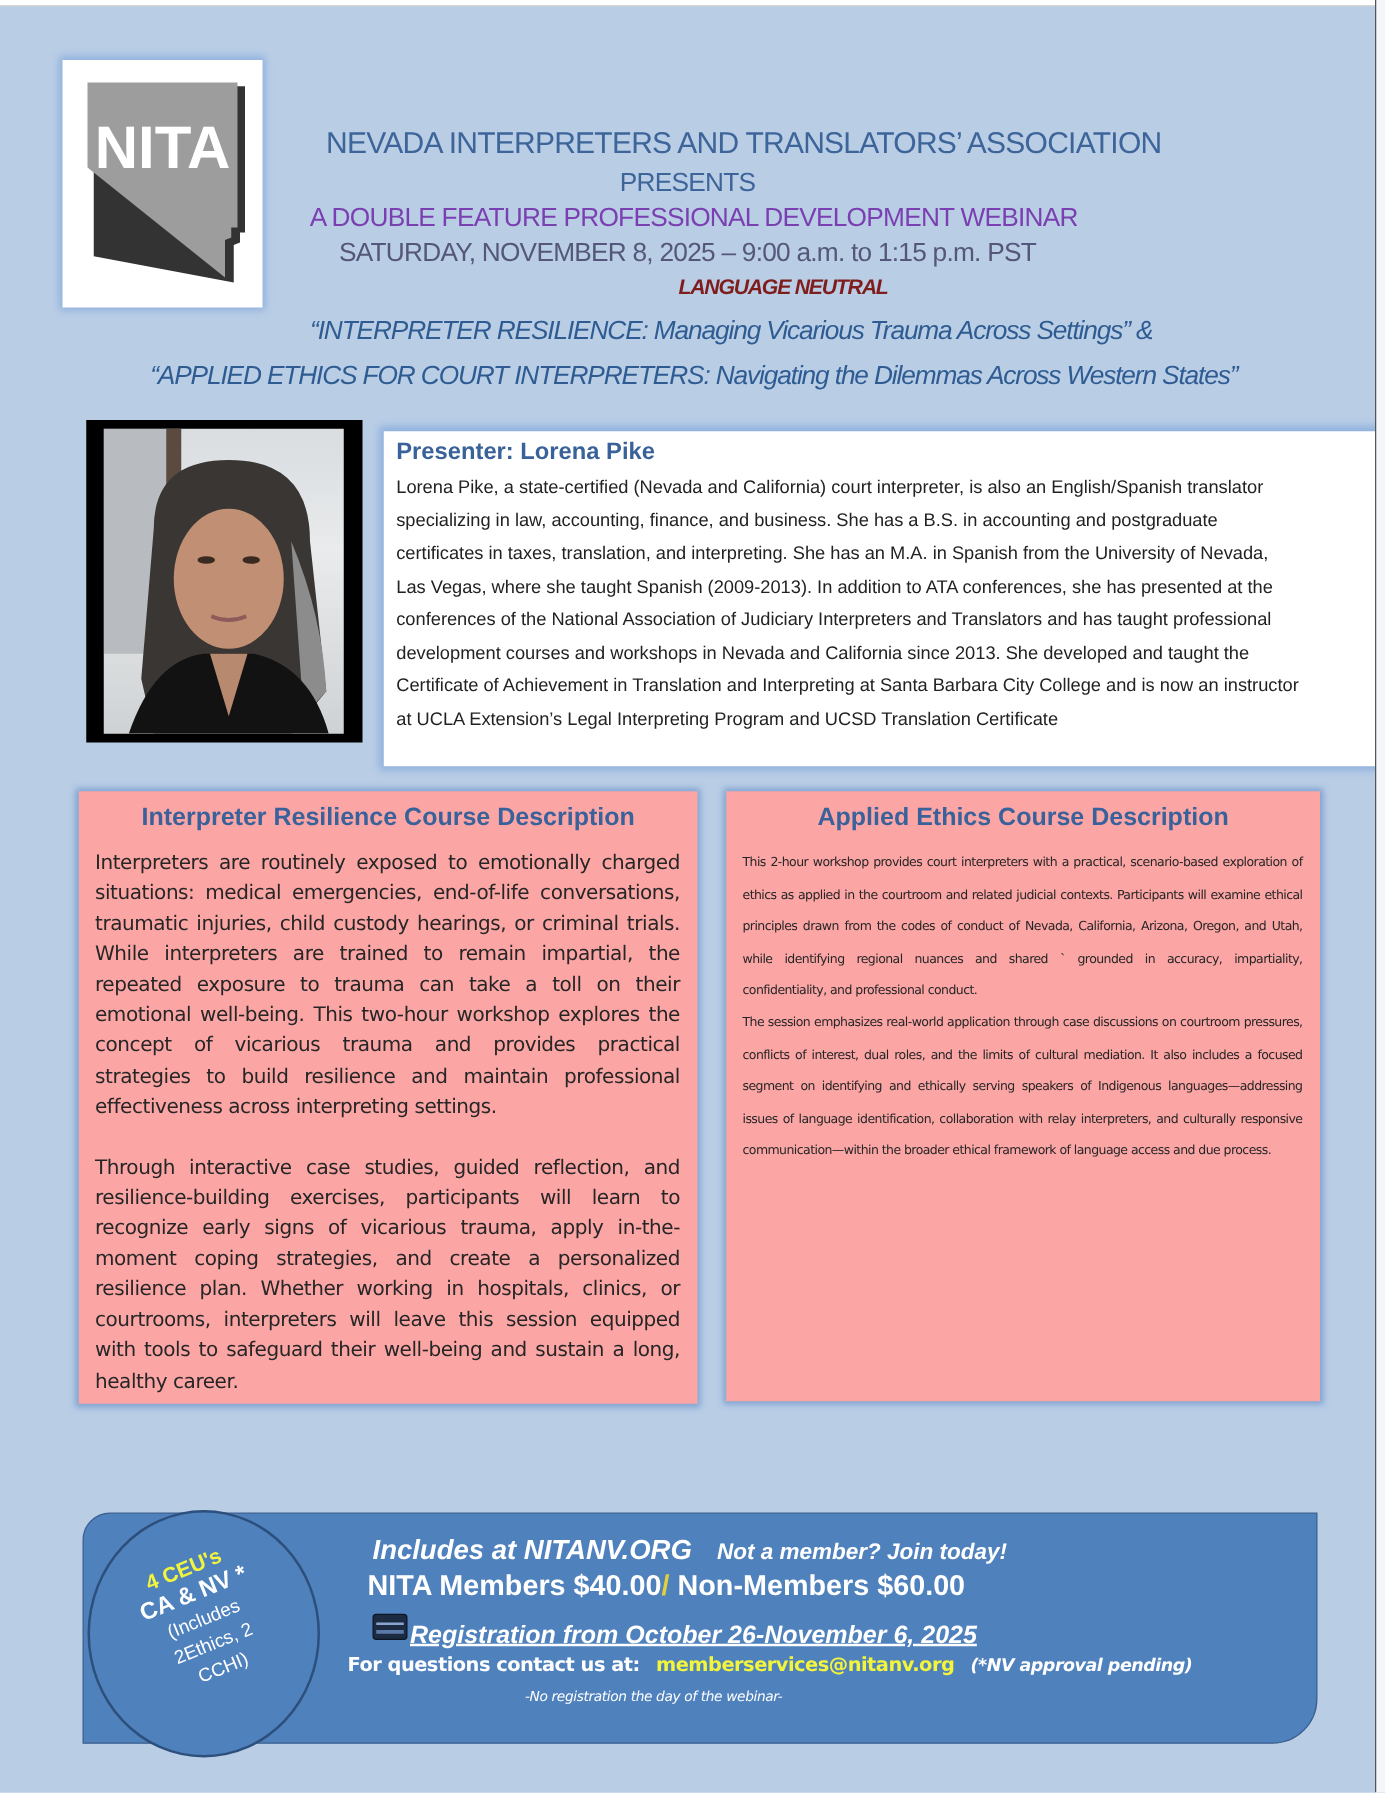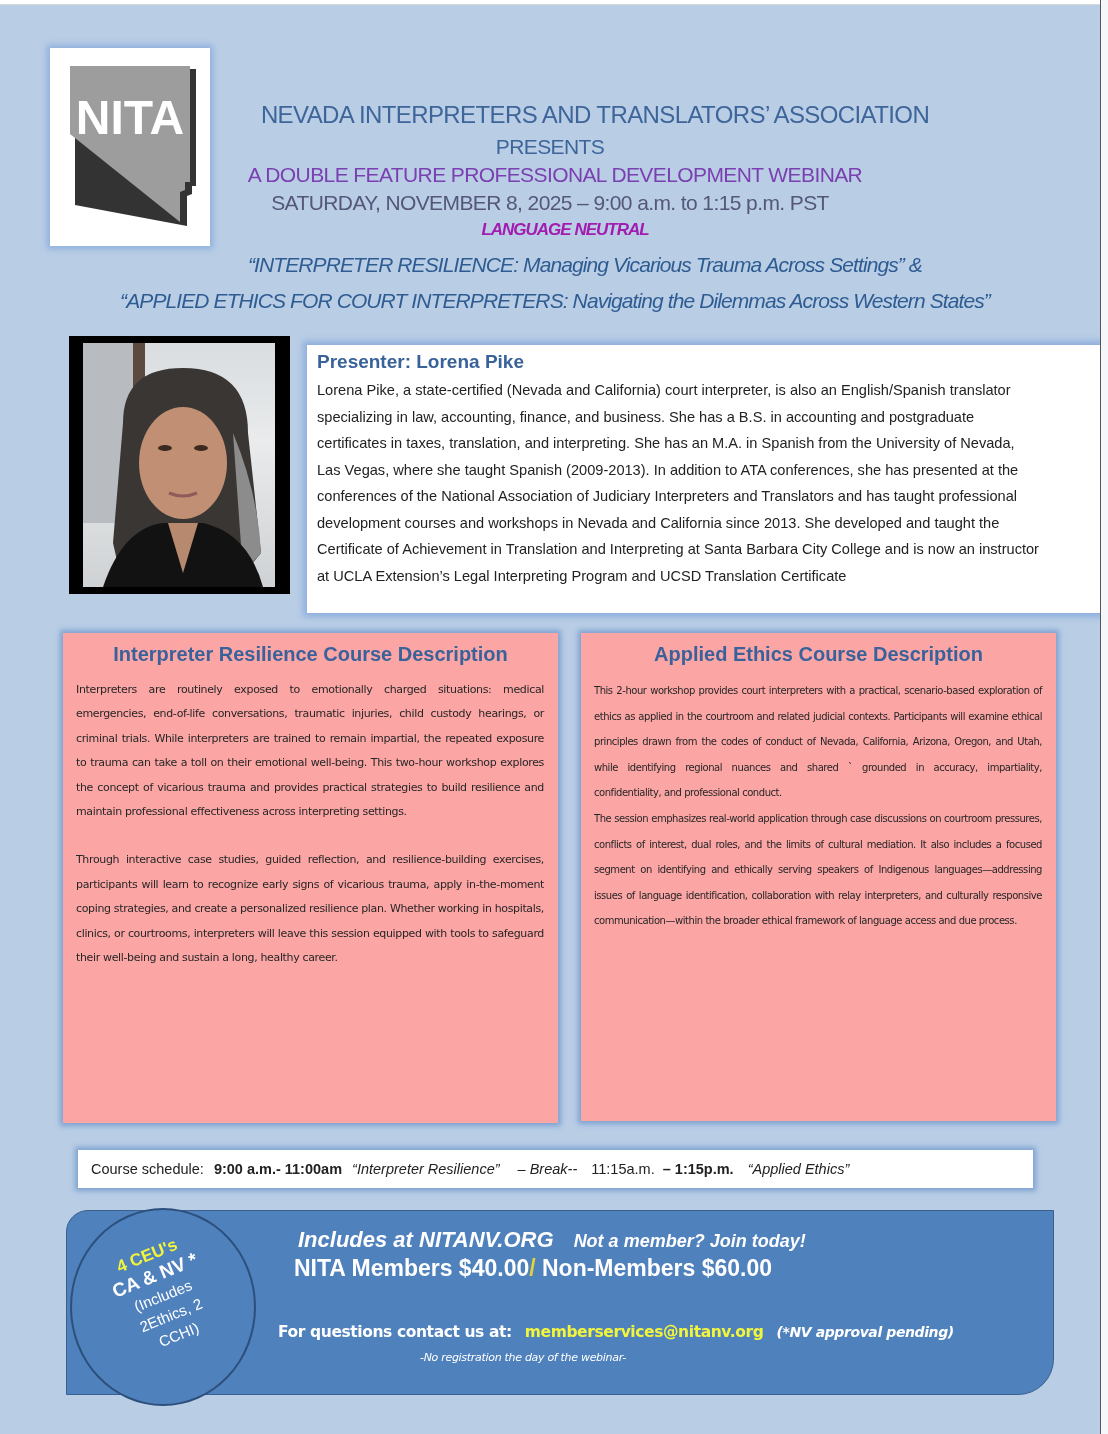--- a/index.html
+++ b/index.html
@@ -10,39 +10,39 @@
   
   .logo-box { position:absolute; left:50px; top:43px; width:160px; height:198px; background:#fff; box-shadow:0 0 6px 3px #8fb0de; }
   .logo-svg { position:absolute; left:18px; top:16px; }
 
   
   .hdr { position:absolute; font-family:"Liberation Sans Narrow","Liberation Sans", sans-serif; text-align:center; white-space:nowrap; }
   .h-org { left:250px; top:96px; width:690px; font-size:24px; color:#3e659a; letter-spacing:-0.6px; }
   .h-presents { left:250px; top:130px; width:600px; font-size:21px; color:#3e659a; letter-spacing:-0.6px; }
   .h-double { left:240px; top:158px; width:630px; font-size:21px; color:#7a3fb0; letter-spacing:-0.6px; }
   .h-date { left:240px; top:186px; width:620px; font-size:21px; color:#55577a; letter-spacing:-0.6px; }
-  .h-lang { left:420px; top:215px; width:290px; font-size:17px; color:#a21caf; font-style:italic; font-weight:bold; letter-spacing:-1px; }
+  .h-lang { left:420px; top:215px; width:290px; font-size:17px; color:#7f1d1d; font-style:italic; font-weight:bold; letter-spacing:-1px;text-align:right; }
   .h-title1 { left:150px; top:248px; width:870px; font-size:21px; color:#2e5c92; font-style:italic; letter-spacing:-0.9px; }
   .h-title2 { left:60px; top:284px; width:990px; font-size:21px; color:#2e5c92; font-style:italic; letter-spacing:-0.9px; }
 
   
   .photo-frame { position:absolute; left:69px; top:331px; width:221px; height:258px; background:#000; }
   .photo { position:absolute; left:14px; top:7px; width:192px; height:244px; background:linear-gradient(180deg,#d9dde0 0%,#e9ebec 40%,#cfd2d4 100%); overflow:hidden; }
 
   
   .presenter { position:absolute; left:307px; top:340px; width:884px; height:268px; background:#fff; box-shadow:0 0 6px 4px #8fb0de; }
   .presenter-title { position:absolute; left:10px; top:6px; font-size:19px; font-weight:bold; color:#3a629a; }
   .presenter-bio { position:absolute; left:10px; top:32px; width:725px; font-size:14.6px; line-height:26.5px; color:#222; font-family:"Liberation Sans Narrow","Liberation Sans", sans-serif; }
 
   
   .course { position:absolute; background:#fca5a5; box-shadow:0 0 5px 3px #7fa2d2; }
   .course-left { left:63px; top:628px; width:495px; height:490px; }
   .course-right { left:581px; top:628px; width:475px; height:488px; }
   .course-title { position:absolute; left:0; top:10px; width:100%; text-align:center; font-size:20px; font-weight:bold; color:#3a629a; }
-  .course-body { position:absolute; left:13px; top:45px; font-size:11px; line-height:24.4px; color:#262626; text-align:justify; font-family:"DejaVu Sans", sans-serif; letter-spacing:-0.35px; }
+  .course-body { position:absolute; left:13px; top:45px; font-size:16px; line-height:24.4px; color:#262626; text-align:justify; font-family:"DejaVu Sans", sans-serif; letter-spacing:-0.35px; }
   .course-left .course-body { width:468px; }
   .course-right .course-body { width:448px; font-size:10px; line-height:25.6px; letter-spacing:-0.45px; }
   .course-body p { margin:0; }
   .gap { height:24px; }
 
   
   .schedule { position:absolute; left:78px; top:1145px; width:955px; height:38px; background:#fff; box-shadow:0 0 5px 3px #7fa2d2; font-family:"Liberation Sans Narrow","Liberation Sans", sans-serif; font-size:14.5px; color:#222; line-height:38px; white-space:nowrap; }
   .schedule span { display:inline; }
   .schedule .b { font-weight:bold; }
   .schedule .i { font-style:italic; }
@@ -122,48 +122,42 @@
   </div>
 
   <div class="course course-right">
     <div class="course-title">Applied Ethics Course Description</div>
     <div class="course-body">
       <p>This 2-hour workshop provides court interpreters with a practical, scenario-based exploration of ethics as applied in the courtroom and related judicial contexts. Participants will examine ethical principles drawn from the codes of conduct of Nevada, California, Arizona, Oregon, and Utah, while identifying regional nuances and shared ` grounded in accuracy, impartiality, confidentiality, and professional conduct.</p>
       <p>The session emphasizes real-world application through case discussions on courtroom pressures, conflicts of interest, dual roles, and the limits of cultural mediation. It also includes a focused segment on identifying and ethically serving speakers of Indigenous languages—addressing issues of language identification, collaboration with relay interpreters, and culturally responsive communication—within the broader ethical framework of language access and due process.</p>
     </div>
   </div>
 
-  <div class="schedule">
-    <span style="margin-left:13px">Course schedule:</span>
-    <span class="b" style="margin-left:6px">9:00 a.m.- 11:00am</span>
-    <span class="i" style="margin-left:6px">“Interpreter Resilience”</span>
-    <span class="i" style="margin-left:14px">– Break--</span>
-    <span style="margin-left:10px">11:15a.m.</span>
-    <span class="b" style="margin-left:4px">– 1:15p.m.</span>
-    <span class="i" style="margin-left:10px">“Applied Ethics”</span>
-  </div>
 
   <div class="banner"></div>
 
   <div class="ceu-circle"></div>
   <div class="ceu-text">
     <div class="ceu-1">4 CEU's</div>
     <div class="ceu-2">CA &amp; NV *</div>
     <div class="ceu-3">(Includes</div>
     <div class="ceu-3">2Ethics, 2</div>
     <div class="ceu-3">CCHI)</div>
   </div>
 
   <div class="reg reg-line1">
     <span>Includes at NITANV.ORG</span>
     <span class="small">Not a member? Join today!</span>
   </div>
   <div class="reg reg-line2">
     <span>NITA Members $40.00</span><span class="slash">/</span><span> Non-Members $60.00</span>
   </div>
+  <div class="reg reg-line3">
+    <span class="card-icon"></span><span>Registration from October 26-November 6, 2025</span>
+  </div>
   <div class="reg reg-line4">
     <span>For questions contact us at:</span>
     <span class="email">memberservices@nitanv.org</span>
     <span class="note">(*NV approval pending)</span>
   </div>
   <div class="reg reg-line5">-No registration the day of the webinar-</div>
 
 </div>
 <div class="right-edge"></div>
 

